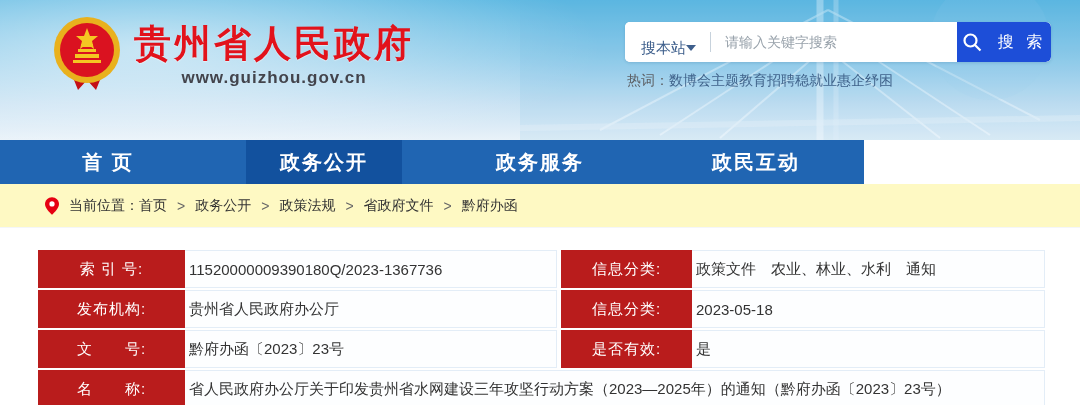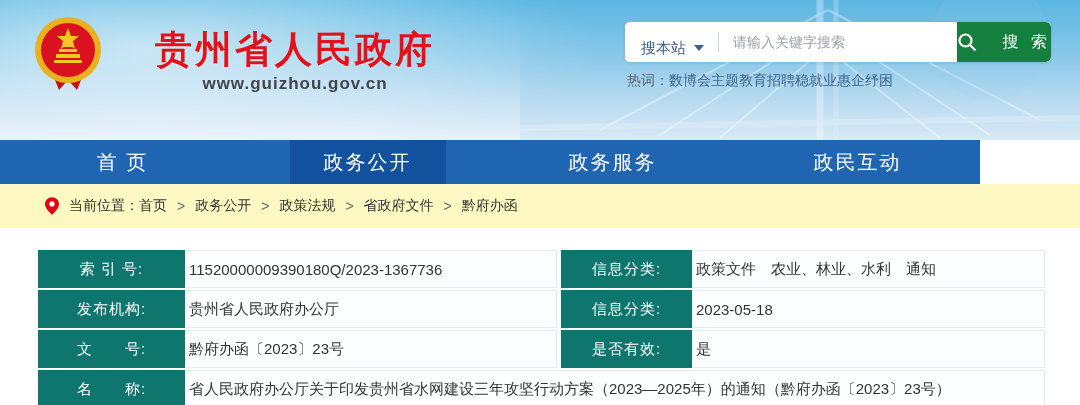--- a/index.html
+++ b/index.html
@@ -7,68 +7,68 @@
   body { font-family:"Liberation Sans","DejaVu Sans",sans-serif; background:#fff; }
   .page { position:relative; width:1080px; height:405px; overflow:hidden; background:#fff; }
 
   
   .header { position:absolute; top:0; left:0; width:1080px; height:140px;
     background:linear-gradient(180deg,#58b6e1 0%,#8ecbea 40%,#c9e2f3 75%,#e9f2f9 100%); overflow:hidden; }
   .sky-glow { position:absolute; left:-60px; top:-40px; width:700px; height:220px;
     background:radial-gradient(ellipse at 30% 40%, rgba(255,255,255,0.55), rgba(255,255,255,0) 65%); }
   .bridge { position:absolute; right:0; top:0; width:560px; height:140px; opacity:.55; }
 
-  .logo-block { position:absolute; left:29px; top:14px; display:flex; align-items:flex-end; cursor:pointer;gap:40px; }
+  .logo-block { position:absolute; left:48px; top:14px; display:flex; align-items:flex-start; cursor:pointer; }
   .emblem { width:78px; height:80px; }
   .title-wrap { margin-left:8px; }
   .site-title { font-size:37px; font-weight:bold; color:#e2121b; letter-spacing:3px; line-height:1.1; margin-top:10px;
     text-shadow:0 1px 1px rgba(255,255,255,.5); }
   .site-url { font-size:17px; font-weight:bold; color:#43444c; letter-spacing:1px; text-align:center; margin-top:3px; }
 
   
   .search-bar { position:absolute; left:625px; top:22px; width:426px; height:40px; background:#fff;
     border-radius:5px; display:flex; align-items:center; overflow:hidden; box-shadow:0 1px 3px rgba(30,70,120,.18); }
-  .search-scope { display:flex; align-items:center; gap:8px; padding:12px 10px 0 16px; height:100%;
+  .search-scope { display:flex; align-items:center; gap:0; padding:12px 10px 0 16px; height:100%;
     font-size:15px; color:#3e5f8c; cursor:pointer; white-space:nowrap; background:#fff; border:none; }
   .chevron-down { width:0; height:0; border-left:5px solid transparent; border-right:5px solid transparent;
     border-top:6px solid #3e5f8c; }
   .search-divider { width:1px; height:20px; background:#c7d2dc; margin:0 4px; }
   .search-input { flex:1; height:100%; border:none; outline:none; font-size:14px; color:#333; padding:16px 10px; min-width:0;
     font-family:"Liberation Sans","DejaVu Sans",sans-serif; }
   .search-input::placeholder { color:#98a2ab; }
-  .search-button { width:94px; height:100%; background:#15803d; border:none; color:#fff; font-size:16px;
-    display:flex; align-items:center; justify-content:space-between; gap:16px; cursor:pointer; letter-spacing:4px;
+  .search-button { width:94px; height:100%; background:#1d4ed8; border:none; color:#fff; font-size:16px;
+    display:flex; align-items:center; justify-content:center; gap:16px; cursor:pointer; letter-spacing:4px;
     border-radius:0 5px 5px 0; font-family:"Liberation Sans","DejaVu Sans",sans-serif; }
 
   
   .hotwords { position:absolute; left:627px; top:72px; display:flex; align-items:center; 
     font-size:14px; }
   .hotwords-label { color:#5d6166; }
   .hotword { color:#3f628a; text-decoration:none; cursor:pointer; }
 
   
-  .nav { position:absolute; top:140px; left:0; width:980px; height:44px; background:#2065b2; display:flex; }
+  .nav { position:absolute; top:140px; left:0; width:864px; height:44px; background:#2065b2; display:flex;font-weight:bold; }
   .nav-item { flex:1; display:flex; align-items:center; justify-content:center; height:100%; cursor:pointer; }
   .nav-item-inner { display:flex; align-items:center; justify-content:center; height:100%; padding:0 34px;
     color:#fff; font-size:20px; letter-spacing:2px; white-space:nowrap; }
   .nav-item.active .nav-item-inner { background:#12519e; }
 
   
   .breadcrumb { position:absolute; top:184px; left:0; width:1080px; height:44px; background:#fef9c3;
     display:flex; align-items:center; padding-left:45px; font-size:14px; color:#333;
     border-bottom:1px solid #f4f6f8; }
   .pin-icon { width:14px; height:18px; margin-right:10px; flex:0 0 auto; }
   .crumb-label { color:#333; }
   .crumb-link { color:#333; cursor:pointer; text-decoration:none; }
   .crumb-sep { color:#666; margin:0 10px; }
 
   
   .info-table { position:absolute; top:250px; left:38px; width:1007px; display:flex; flex-direction:column; gap:2px; }
   .trow { display:flex; height:38px; }
-  .label-cell { width:147px; flex:0 0 147px; background:#0f766e; color:#fff; font-size:15px;
+  .label-cell { width:147px; flex:0 0 147px; background:#b91c1c; color:#fff; font-size:15px;
     display:flex; align-items:center; justify-content:center; letter-spacing:1px; white-space:pre; }
   .value-cell { background:#fdfeff; border:1px solid #e3edf7; border-left:none;
     display:flex; align-items:center; padding:0 4px; font-size:15px; color:#333; white-space:nowrap; overflow:hidden; }
   .value-a { width:372px; flex:0 0 372px; }
   .label-b { margin-left:4px; width:131px; flex:0 0 131px; }
   .value-b { flex:1; }
   .value-full { flex:1; }
 </style>
 </head>
 <body>

